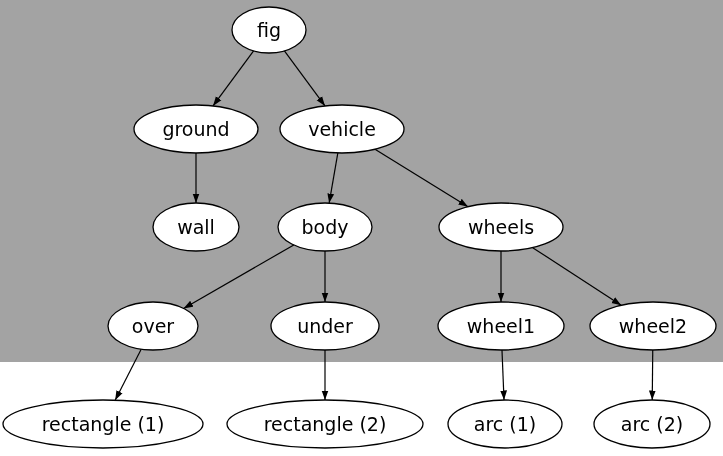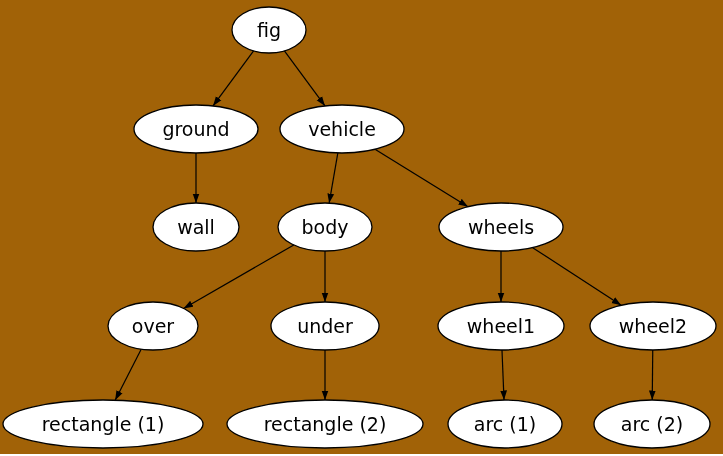--- a/index.html
+++ b/index.html
@@ -5,22 +5,22 @@
   html, body {
     margin: 0;
     padding: 0;
     background: #ffffff;
     width: 723px;
     height: 456px;
     overflow: hidden;
   }
   .diagram-root {
     width: 723px;
-    height: 454px;
-    background: #a16207;
+    height: 362px;
+    background: #a3a3a3;
   }
   svg { display: block; }
   .node-ellipse {
     fill: #ffffff;
     stroke: #000000;
     stroke-width: 1.3;
   }
   .node-label {
     font-family: "DejaVu Sans", sans-serif;
     font-size: 19px;

